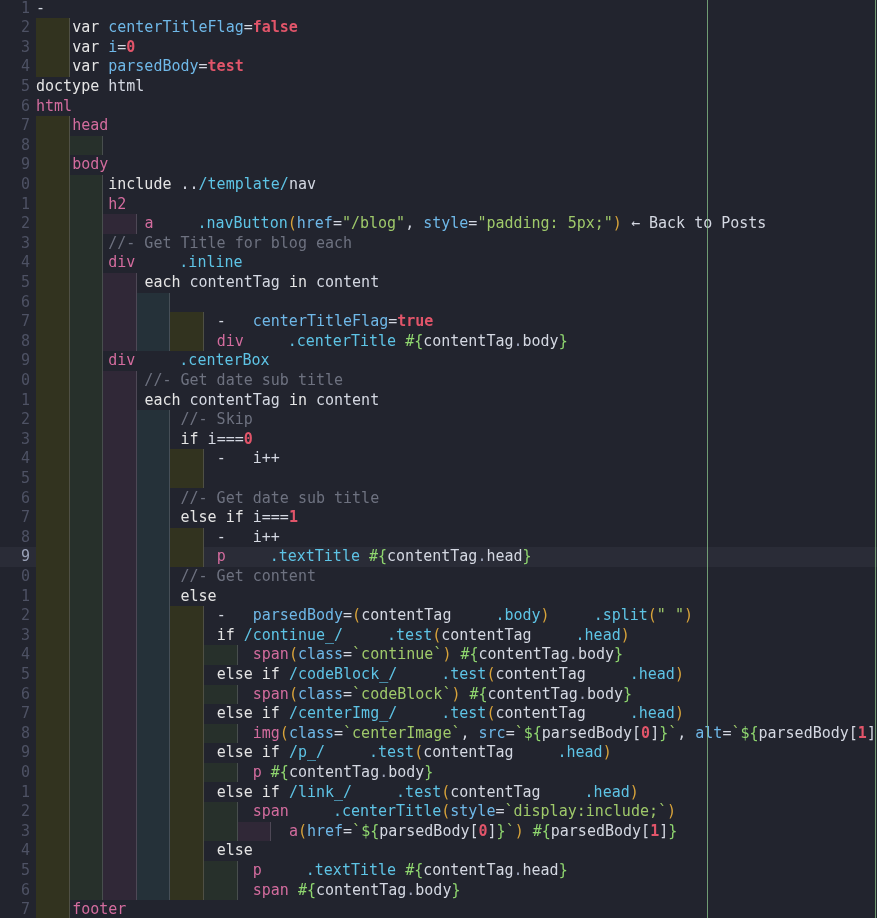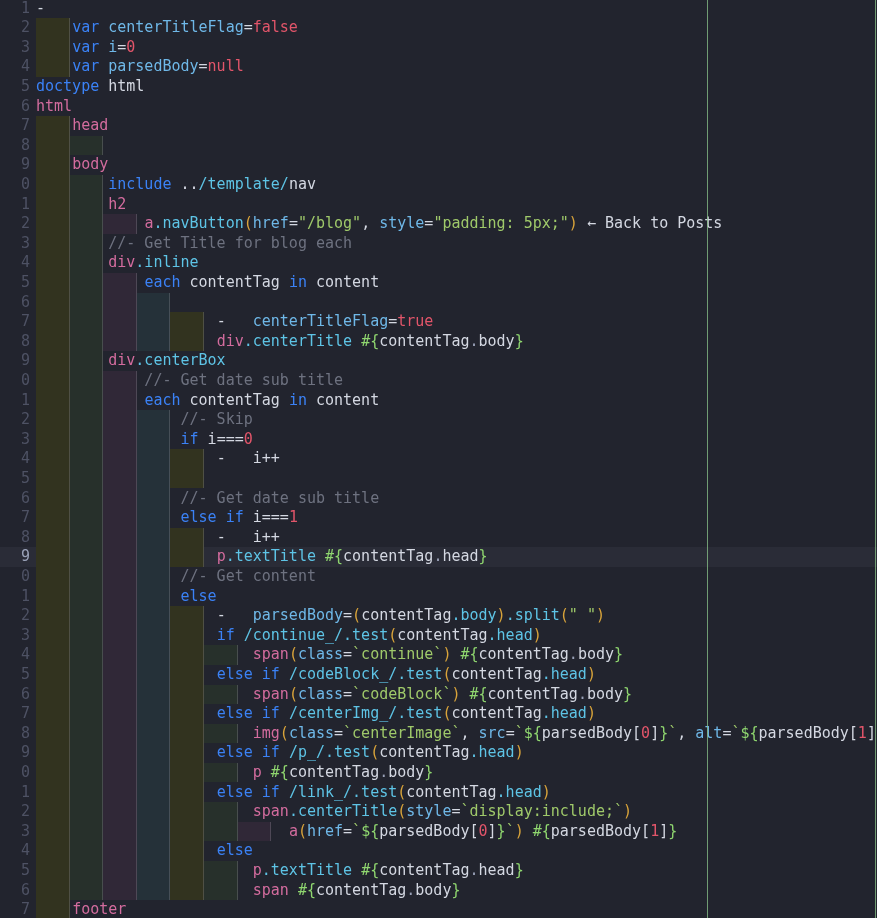--- a/index.html
+++ b/index.html
@@ -32,26 +32,26 @@
   .g{position:absolute;top:0;height:100%;width:33.6px;box-sizing:border-box;border-right:1px solid rgba(150,150,160,.30);}
   .g0{background:#32331f;}
   .g1{background:#27302b;}
   .g2{background:#302837;}
   .g3{background:#253139;}
 
   .code{position:absolute;left:36px;top:0;z-index:3;white-space:pre;color:#c6cad6;}
 
   
   .tag{color:#d36c9e;}
-  .cls{color:#5ec4e6;}
-  .kw{color:#3b82f6;}
+  .cls{color:#5ec4e6;margin-left:44px;}
+  .kw{color:#e5e5e5;}
   .punc{color:#d8a33a;}
   .attr{color:#6fb8e8;}
   .str{color:#9fc96a;}
-  .num{color:#e2556a;}
+  .num{color:#e2556a;font-weight:bold;}
   .cmt{color:#6e7280;}
   .plain{color:#d4d8e2;}
   .itp{color:#8fd66f;}
   .dot{color:#9aa2b8;}
   .op{color:#d4d8e2;}
   .rx{color:#5ec4e6;}
 </style>
 </head>
 <body>
 
@@ -77,21 +77,21 @@
       <div class="g g1" style="left: 204px; top: 762.9px; height: 19.6px;"></div>
       <div class="g g1" style="left: 204px; top: 802.1px; height: 39.2px;"></div>
       <div class="g g1" style="left: 204px; top: 860.9px; height: 39.2px;"></div>
       <div class="g g2" style="left: 237.6px; top: 821.7px; height: 19.6px;"></div>
     </div>
 
   <div class="rows">
       <div class="row" style="top: -1.5px; position: absolute; left: 0px; right: 0px;"><span class="ln">1</span><span class="code"><span class="op">-</span></span></div>
       <div class="row" style="top: 18.1px; position: absolute; left: 0px; right: 0px;"><span class="ln">2</span><span class="code">    <span class="kw">var</span><span class="op"> </span><span class="attr">centerTitleFlag</span><span class="op">=</span><span class="num">false</span></span></div>
       <div class="row" style="top: 37.7px; position: absolute; left: 0px; right: 0px;"><span class="ln">3</span><span class="code">    <span class="kw">var</span><span class="op"> </span><span class="attr">i</span><span class="op">=</span><span class="num">0</span></span></div>
-      <div class="row" style="top: 57.3px; position: absolute; left: 0px; right: 0px;"><span class="ln">4</span><span class="code">    <span class="kw">var</span><span class="op"> </span><span class="attr">parsedBody</span><span class="op">=</span><span class="num">null</span></span></div>
+      <div class="row" style="top: 57.3px; position: absolute; left: 0px; right: 0px;"><span class="ln">4</span><span class="code">    <span class="kw">var</span><span class="op"> </span><span class="attr">parsedBody</span><span class="op">=</span><span class="num">test</span></span></div>
       <div class="row" style="top: 76.9px; position: absolute; left: 0px; right: 0px;"><span class="ln">5</span><span class="code"><span class="kw">doctype</span><span class="op"> </span><span class="plain">html</span></span></div>
       <div class="row" style="top: 96.5px; position: absolute; left: 0px; right: 0px;"><span class="ln">6</span><span class="code"><span class="tag">html</span></span></div>
       <div class="row" style="top: 116.1px; position: absolute; left: 0px; right: 0px;"><span class="ln">7</span><span class="code">    <span class="tag">head</span></span></div>
       <div class="row" style="top: 135.7px; position: absolute; left: 0px; right: 0px;"><span class="ln">8</span></div>
       <div class="row" style="top: 155.3px; position: absolute; left: 0px; right: 0px;"><span class="ln">9</span><span class="code">    <span class="tag">body</span></span></div>
       <div class="row" style="top: 174.9px; position: absolute; left: 0px; right: 0px;"><span class="ln">0</span><span class="code">        <span class="kw">include</span><span class="op"> </span><span class="op">.</span><span class="op">.</span><span class="rx">/template/</span><span class="plain">nav</span></span></div>
       <div class="row" style="top: 194.5px; position: absolute; left: 0px; right: 0px;"><span class="ln">1</span><span class="code">        <span class="tag">h2</span></span></div>
       <div class="row" style="top: 214.1px; position: absolute; left: 0px; right: 0px;"><span class="ln">2</span><span class="code">            <span class="tag">a</span><span class="cls">.navButton</span><span class="punc">(</span><span class="attr">href</span><span class="op">=</span><span class="str">"/blog"</span><span class="op">,</span><span class="op"> </span><span class="attr">style</span><span class="op">=</span><span class="str">"padding: 5px;"</span><span class="punc">)</span><span class="op"> </span><span class="op">←</span><span class="op"> </span><span class="plain">Back</span><span class="op"> </span><span class="plain">to</span><span class="op"> </span><span class="plain">Posts</span></span></div>
       <div class="row" style="top: 233.7px; position: absolute; left: 0px; right: 0px;"><span class="ln">3</span><span class="code"><span class="cmt">        //- Get Title for blog each</span></span></div>
       <div class="row" style="top: 253.3px; position: absolute; left: 0px; right: 0px;"><span class="ln">4</span><span class="code">        <span class="tag">div</span><span class="cls">.inline</span></span></div>

